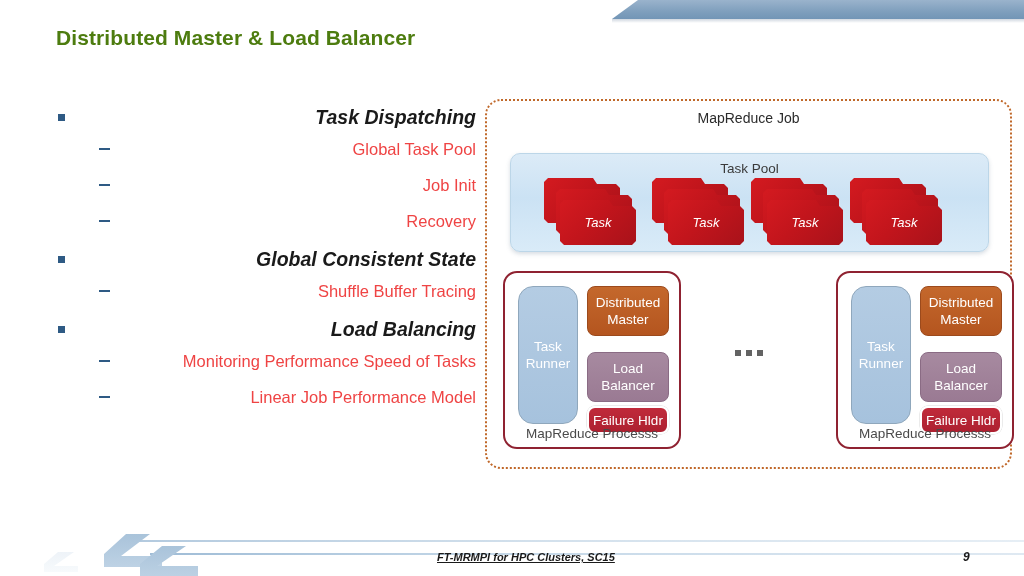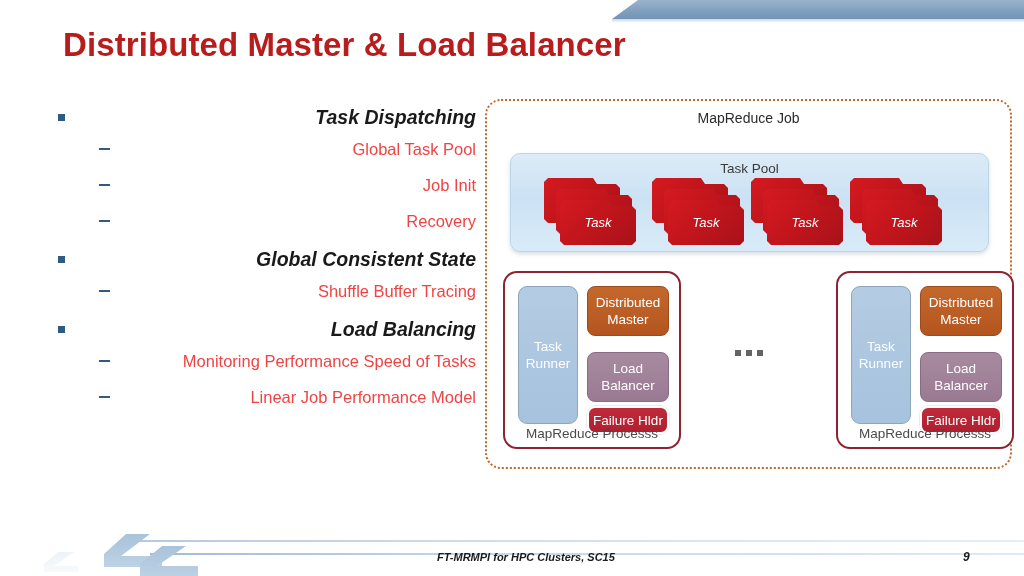--- a/index.html
+++ b/index.html
@@ -33,25 +33,24 @@
     height: 4px;
     background: linear-gradient(180deg, rgba(120,140,165,0.35), rgba(120,140,165,0));
     clip-path: polygon(0 0, 412px 0, 412px 4px, 0 4px);
   }
 
   
   .slide-title {
     position: absolute;
     left: 56px;
     top: 26px;
-    font-size: 33px;
+    font-size: 21px;
     font-weight: bold;
-    color: #b91c1c;
+    color: #4d7c0f;
     letter-spacing: 0.1px;
-    margin-left: 7px;
   }
 
   
   .bullets {
     position: absolute;
     left: 56px;
     top: 103px;
     width: 420px;
     text-align: right;
   }
@@ -195,21 +194,21 @@
     color: #4a4a4a;
   }
   .task-runner {
     position: absolute;
     left: 13px;
     top: 13px;
     width: 60px;
     height: 138px;
     background: linear-gradient(180deg, #b4cce3 0%, #a6c2dd 100%);
     border: 1px solid #8fa7bc;
-    border-radius: 9px;
+    border-radius: 15px;
     box-sizing: border-box;
     color: #ffffff;
     font-size: 13.5px;
     line-height: 17px;
     display: flex;
     align-items: center;
     justify-content: center;
     text-align: center;
   }
   .role-col {
@@ -284,20 +283,21 @@
     clip-path: polygon(14px 0, 30px 0, 10px 14px, 34px 14px, 34px 20px, 0 20px, 0 12px);
   }
   .footer-text {
     position: absolute;
     left: 437px;
     top: 551px;
     font-size: 11px;
     font-weight: bold;
     font-style: italic;
     color: #1a1a1a;
+    text-decoration: underline;
   }
   .footer-page {
     position: absolute;
     left: 963px;
     top: 550px;
     font-size: 12px;
     font-weight: bold;
     font-style: italic;
     color: #1a1a1a;
   }

